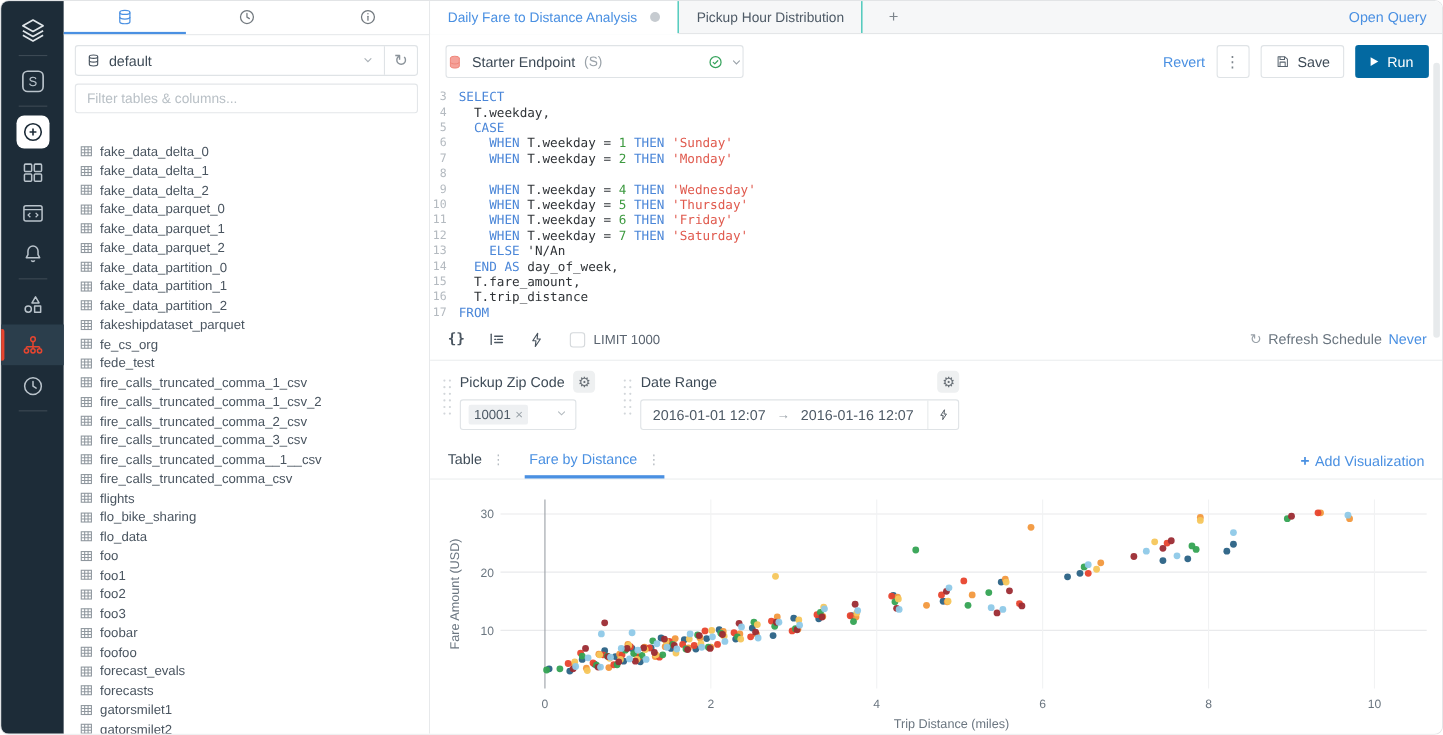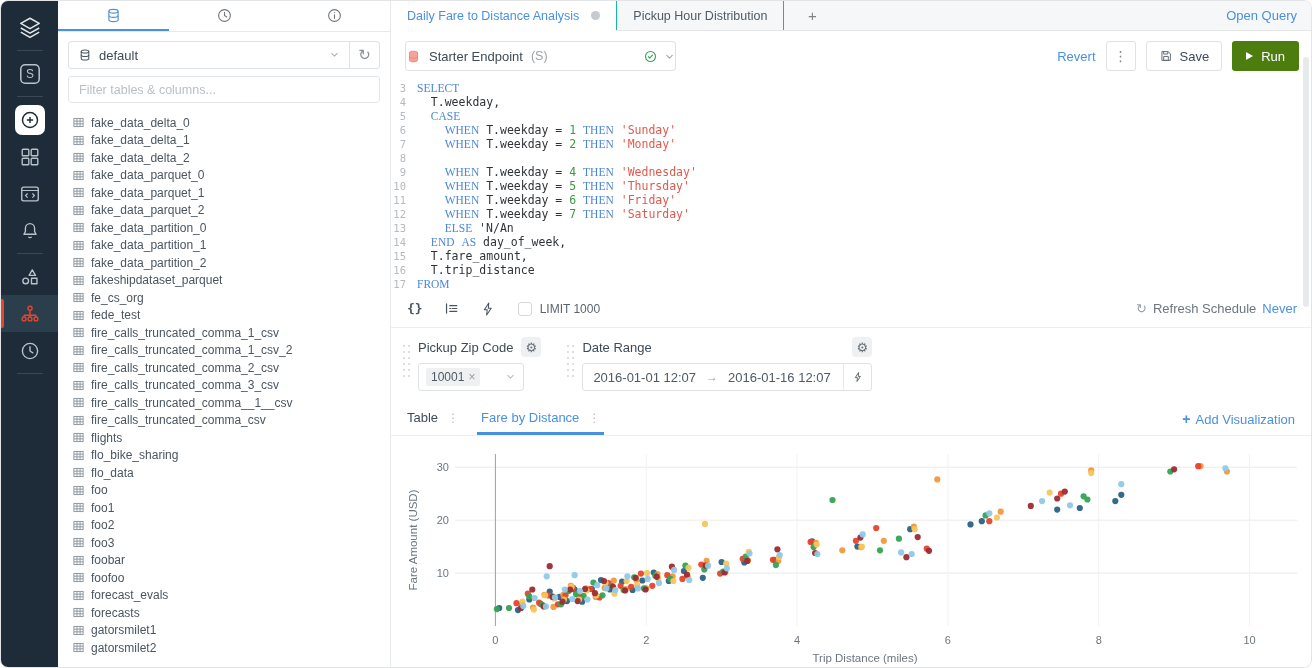--- a/index.html
+++ b/index.html
@@ -17,21 +17,21 @@
 
   
   .browser { width: 333px; border-right: 1px solid #e7e9eb; display: flex; flex-direction: column; flex: none; background: #fff; }
   .panel-tabs { display: flex; height: 31px; border-bottom: 1px solid #e7e9eb; flex: none; }
   .panel-tab { flex: 1; display: flex; align-items: center; justify-content: center; color: #71787e; border-bottom: 2px solid transparent; cursor: pointer; }
   .panel-tab.active { color: #4a90e2; border-bottom-color: #4a90e2; }
   .db-row { margin: 9px 10px 0 10px; height: 28px; border: 1px solid #dfe3e6; border-radius: 3px; display: flex; align-items: center; flex: none; }
   .db-row .db-main { flex: 1; display: flex; align-items: center; gap: 7px; padding: 0 9px; color: #3e4b57; font-size: 13px; }
   .db-row .chev { margin-left: auto; color: #aab1b7; }
   .db-refresh { width: 30px; height: 100%; border-left: 1px solid #dfe3e6; display: flex; align-items: center; justify-content: center; color: #8a9299; font-size: 15px; }
-  .filter-row { margin: 7px 10px 0 10px; height: 27px; border: 1px solid #e3e6e9; border-radius: 3px; display: flex; align-items: center; flex: none; }
+  .filter-row { margin: 7px 10px 15px 10px; height: 27px; border: 1px solid #e3e6e9; border-radius: 3px; display: flex; align-items: center; flex: none; }
   .filter-row input { border: 0; outline: none; width: 100%; padding: 0 10px; font-size: 12.5px; color: #3e4b57; font-family: "Liberation Sans", sans-serif; background: transparent; }
   .filter-row input::placeholder { color: #b9c0c6; }
   .tables { margin-top: 11px; overflow: hidden; flex: 1; }
   .table-item { display: flex; align-items: center; gap: 6px; height: 17.5px; padding-left: 14px; font-size: 12px; color: #4a5560; cursor: pointer; white-space: nowrap; }
   .table-item svg { flex: none; color: #8f979e; }
 
   
   .main { flex: 1; display: flex; flex-direction: column; position: relative; background: #fff; min-width: 0; }
   .doc-tabs { height: 30px; background: #f6f7f8; border-bottom: 1px solid #e4e6e8; display: flex; align-items: stretch; flex: none; }
   .doc-tab { display: flex; align-items: center; padding: 0 16px; font-size: 12.5px; color: #4e5a66; border-right: 1px solid #14b8a6; cursor: pointer; position: relative; }
@@ -43,28 +43,28 @@
 
   .toolbar { display: flex; align-items: center; padding: 10px 12px 0 14px; flex: none; }
   .endpoint-btn { width: 271px; height: 30px; border: 1px solid #dfe3e6; border-radius: 3px; display: flex; align-items: center; gap: 8px; padding: 0 0; cursor: pointer; background: #fff; }
   .endpoint-btn .ep-name { font-size: 13px; color: #3e4b57; }
   .endpoint-btn .ep-size { font-size: 12.5px; color: #9aa2a9; }
   .endpoint-btn .ep-status { margin-left: auto; display: flex; align-items: center; gap: 6px; }
   .tb-right { margin-left: auto; display: flex; align-items: center; gap: 10px; }
   .link { color: #4a90e2; font-size: 13px; cursor: pointer; text-decoration: none; }
   .icon-btn { width: 30px; height: 30px; border: 1px solid #dfe3e6; border-radius: 3px; background: #fff; display: flex; align-items: center; justify-content: center; color: #7d858c; font-size: 14px; cursor: pointer; }
   .save-btn { height: 30px; padding: 0 12px; border: 1px solid #dfe3e6; border-radius: 3px; background: #fff; display: flex; align-items: center; gap: 7px; font-size: 13px; color: #3e4b57; cursor: pointer; font-family: "Liberation Sans", sans-serif; }
-  .run-btn { height: 30px; padding: 0 14px; border: 0; border-radius: 3px; background: #4d7c0f; color: #fff; display: flex; align-items: center; gap: 8px; font-size: 13px; cursor: pointer; font-family: "Liberation Sans", sans-serif; }
+  .run-btn { height: 30px; padding: 0 14px; border: 0; border-radius: 3px; background: #0369a1; color: #fff; display: flex; align-items: center; gap: 8px; font-size: 13px; cursor: pointer; font-family: "Liberation Sans", sans-serif; }
   .play-tri { width: 0; height: 0; border-left: 7px solid #fff; border-top: 4.5px solid transparent; border-bottom: 4.5px solid transparent; }
 
   .editor { padding: 10px 0 4px 0; flex: none; font-family: "DejaVu Sans Mono", monospace; }
   .code-line { display: flex; height: 14px; line-height: 14px; }
   .gutter { width: 26px; flex: none; text-align: right; padding-right: 11px; font-size: 10.5px; color: #b4bac0; }
   .code { font-size: 11.5px; white-space: pre; }
-  .tok-k { color: #4a86d8; font-family: Liberation Serif, serif; } .tok-n { color: #3d9a40; } .tok-s { color: #e05a4e; } .tok-p { color: #2f3337; }
+  .tok-k { color: #4a86d8; } .tok-n { color: #3d9a40; } .tok-s { color: #e05a4e; } .tok-p { color: #2f3337; }
 
   .actions { display: flex; align-items: center; padding: 5px 14px 10px 16px; flex: none; color: #5a6470; }
   .actions .grp { display: flex; align-items: center; gap: 20px; }
   .braces { font-family: "DejaVu Sans Mono", monospace; font-size: 13px; font-weight: bold; color: #4a5560; cursor: pointer; }
   .chk-group { display: flex; align-items: center; gap: 8px; margin-left: 22px; cursor: pointer; }
   .checkbox { width: 14px; height: 14px; border: 1.5px solid #d4d8db; border-radius: 3px; background: #fff; }
   .limit-label { font-size: 12px; color: #5a6470; }
   .sched { margin-left: auto; display: flex; align-items: center; gap: 6px; font-size: 13px; color: #6b7680; }
   .sched .refresh-glyph { font-size: 13px; color: #9aa2a9; }
 

